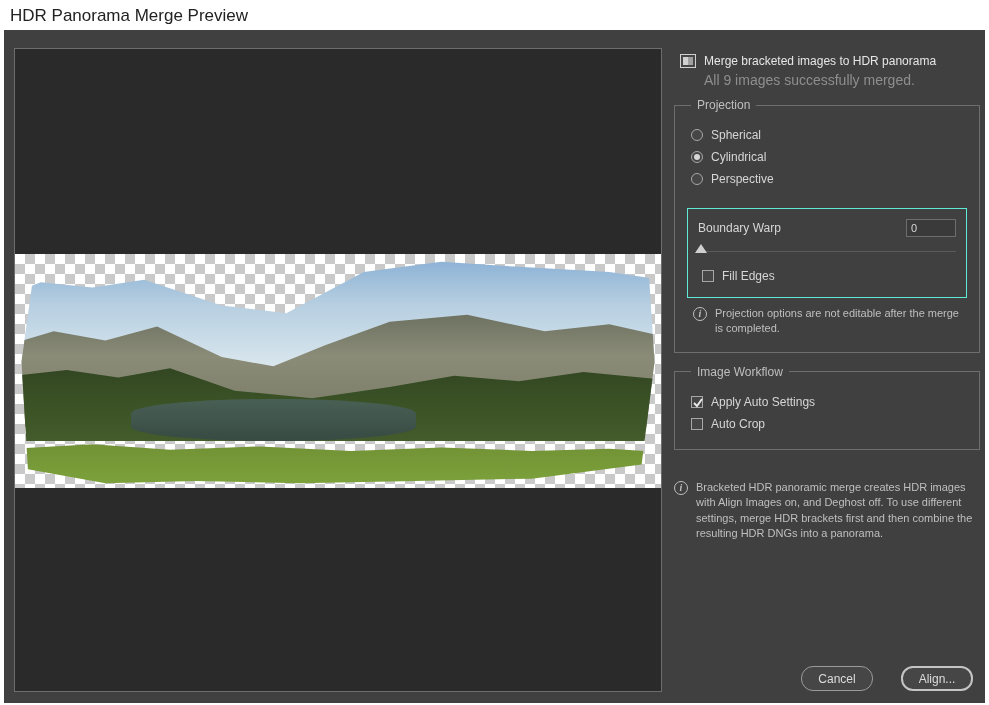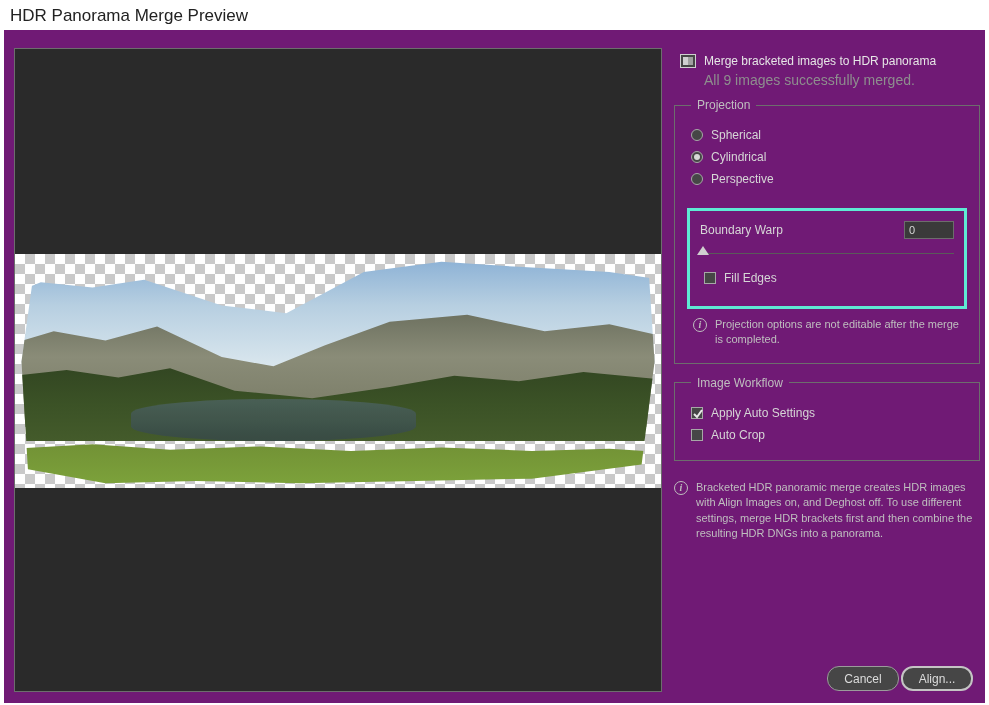--- a/index.html
+++ b/index.html
@@ -16,21 +16,21 @@
     padding:6px 10px 0 10px;
     background:#fff;
     color:#222;
     font-size:17px;
   }
   .dialog{
     position:relative;
     margin:2px 2px 2px 4px;
     width:981px;
     height:673px;
-    background:#701a75;
+    background:#404040;
   }
   .preview-pane{
     position:absolute;
     left:10px; top:18px;
     width:648px; height:644px;
     background:#2a2a2a;
     border:1px solid #6d6d6d;
   }
   
   .canvas{
@@ -133,22 +133,22 @@
     display:inline-block; position:relative; flex:0 0 auto;
   }
   .check.checked:after{
     content:""; position:absolute; left:1px; top:-2px;
     width:10px; height:10px;
     color:#fff; font-size:12px;
   }
   .check.checked svg{position:absolute;left:0;top:0;}
 
   .highlight-box{
-    border:3px solid #5eead4;
-    padding:10px 10px 17px 10px;
+    border:1px solid #5eead4;
+    padding:10px 10px 10px 10px;
   }
   .bw-row{
     display:flex; align-items:center; justify-content:space-between;
     color:#d6d6d6;
   }
   .bw-input{
     width:50px; height:18px;
     background:#3a3a3a; border:1px solid #6d6d6d;
     color:#d6d6d6; font-size:11px;
     padding:1px 4px; text-align:left;
@@ -183,21 +183,21 @@
   }
 
   .footnote{
     position:absolute; left:670px; top:450px; width:306px;
     display:flex; gap:8px;
     color:#bfbfbf; font-size:11px; line-height:1.4;
   }
 
   .button-row{
     position:absolute; right:12px; bottom:12px;
-    display:flex; gap:2px;
+    display:flex; gap:28px;
   }
   .btn{
     min-width:72px; height:25px;
     border:1px solid #9b9b9b;
     border-radius:12px;
     background:#464646;
     color:#dcdcdc;
     font-size:12px;
     display:flex; align-items:center; justify-content:center;
     padding:0 14px;

